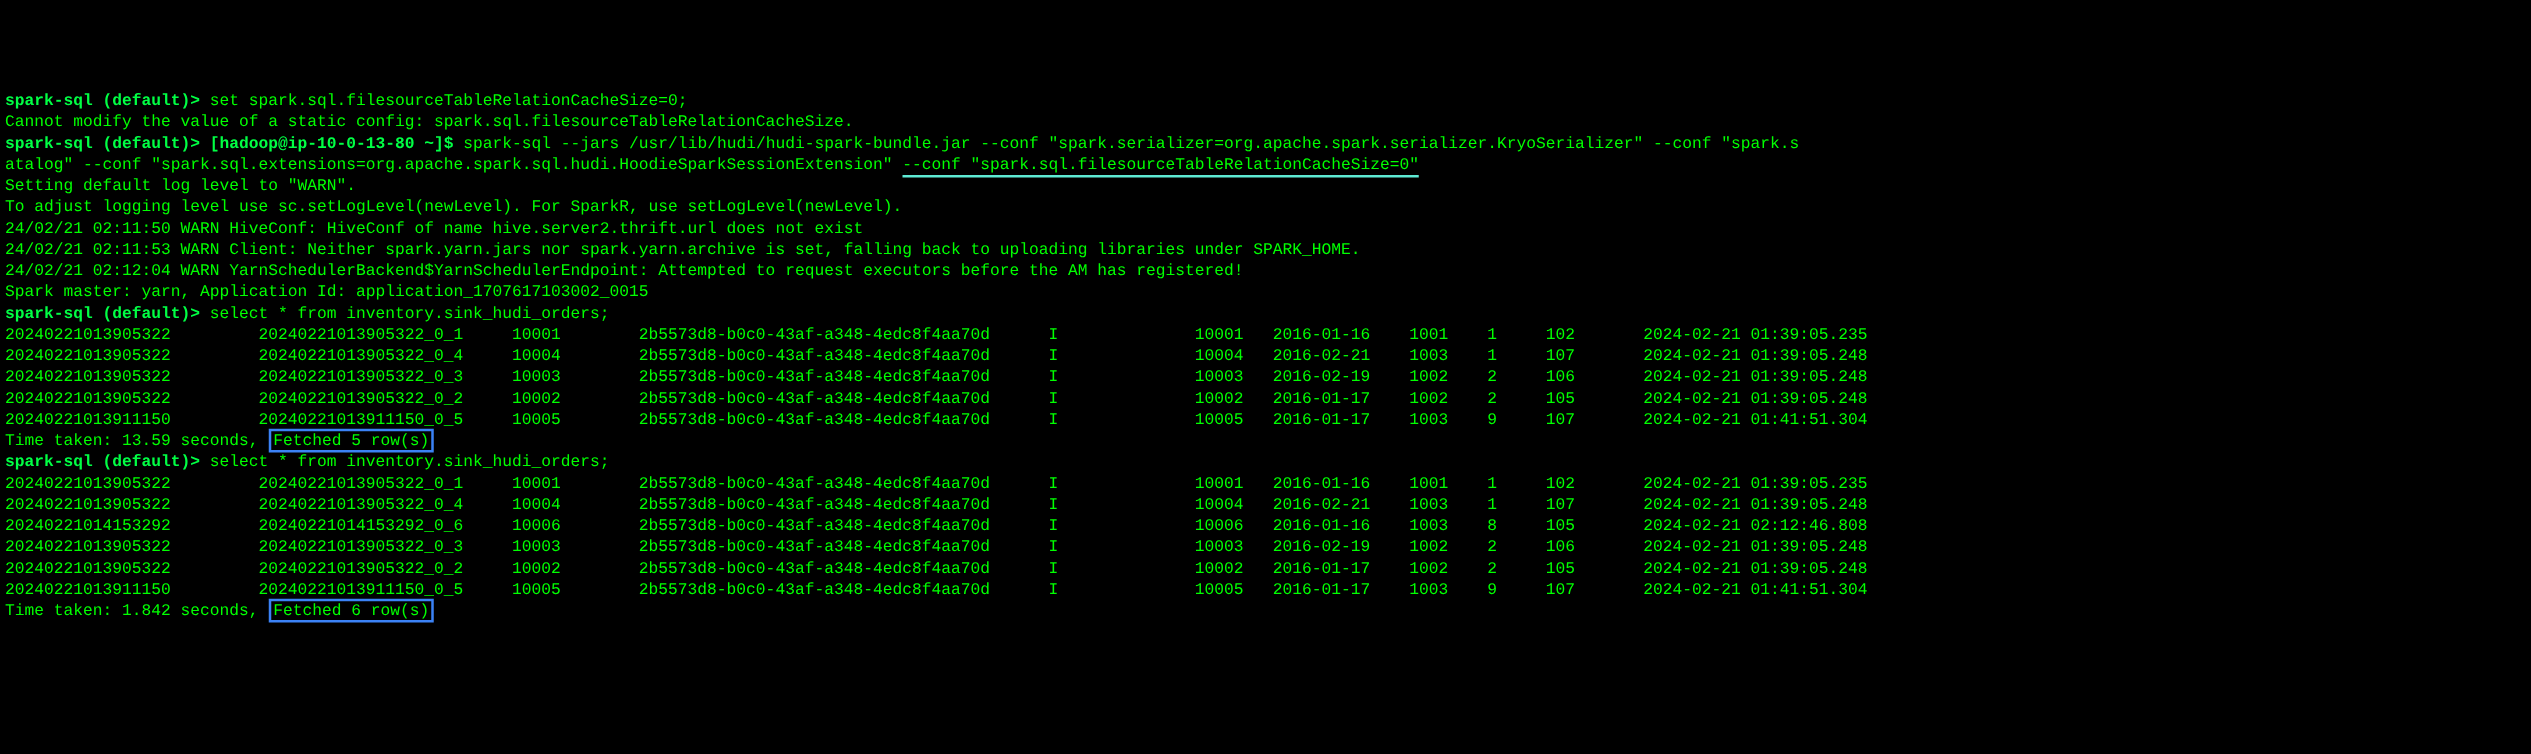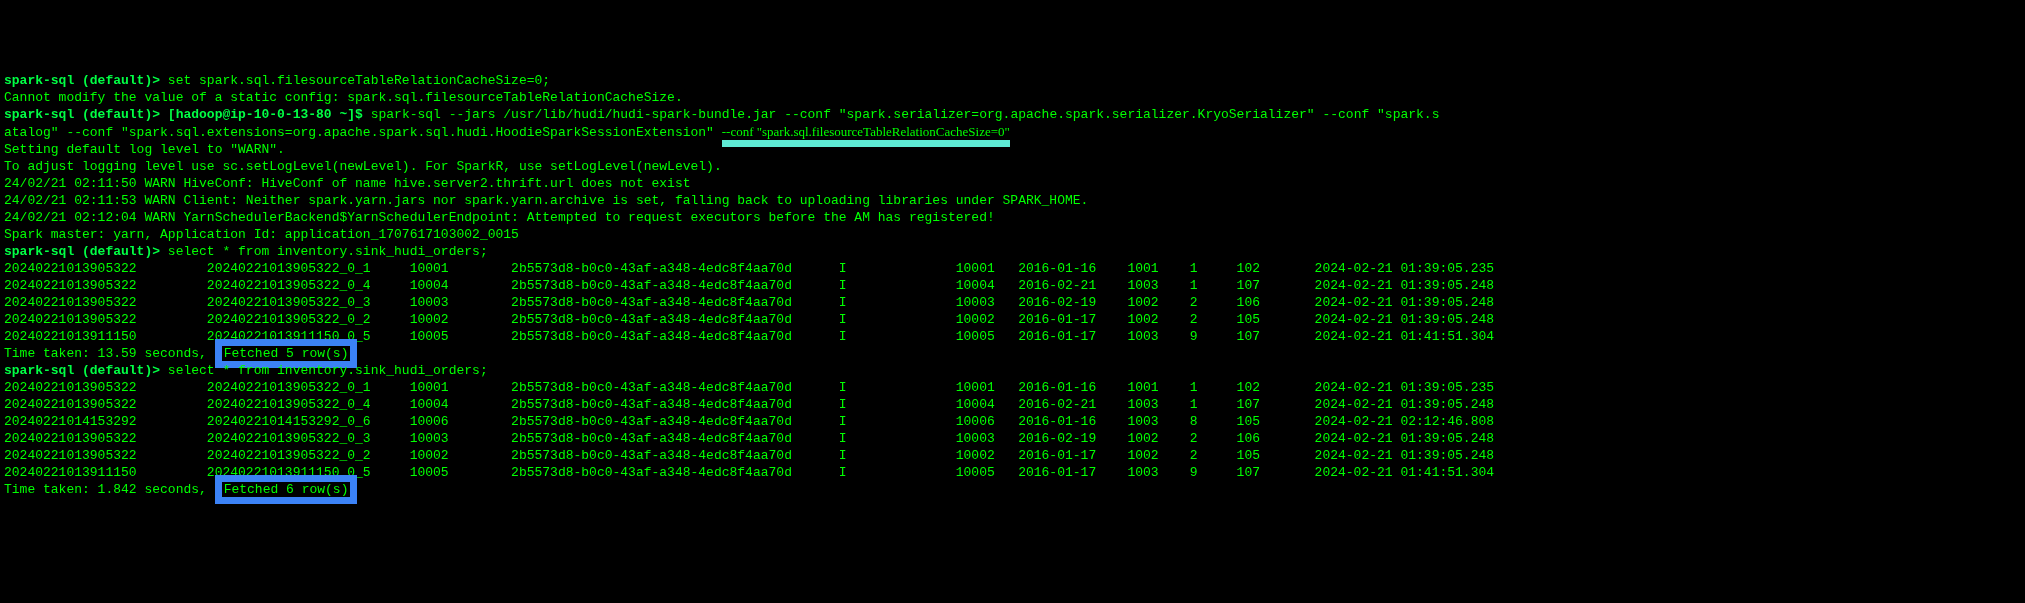--- a/index.html
+++ b/index.html
@@ -18,26 +18,25 @@
   .green-bold {
     color: #00ff44;
     font-weight: bold;
     font-family: Liberation Mono, monospace;
   }
   .line {
     display: block;
     white-space: pre;
   }
   .underline-red {
-    border-bottom: 7px solid #5eead4;
+    border-bottom: 2px solid #5eead4;
     padding-bottom: 1px;
-    font-family: Liberation Serif, serif;
   }
   .box-red {
-    border: 7px solid #3b82f6;
+    border: 2px solid #3b82f6;
     padding: 0 2px;
   }
 </style>
 </head>
 <body>
 
 
 
 <div id="terminal"><span class="line"><span class="green-bold">spark-sql (default)&gt; </span><span>set spark.sql.filesourceTableRelationCacheSize=0;</span></span><span class="line">Cannot modify the value of a static config: spark.sql.filesourceTableRelationCacheSize.</span><span class="line"><span class="green-bold">spark-sql (default)&gt; </span><span class="green-bold">[hadoop@ip-10-0-13-80 ~]$ </span><span>spark-sql --jars /usr/lib/hudi/hudi-spark-bundle.jar --conf "spark.serializer=org.apache.spark.serializer.KryoSerializer" --conf "spark.s</span></span><span class="line"><span>atalog" --conf "spark.sql.extensions=org.apache.spark.sql.hudi.HoodieSparkSessionExtension" </span><span class="underline-red">--conf "spark.sql.filesourceTableRelationCacheSize=0"</span></span><span class="line">Setting default log level to "WARN".</span><span class="line">To adjust logging level use sc.setLogLevel(newLevel). For SparkR, use setLogLevel(newLevel).</span><span class="line">24/02/21 02:11:50 WARN HiveConf: HiveConf of name hive.server2.thrift.url does not exist</span><span class="line">24/02/21 02:11:53 WARN Client: Neither spark.yarn.jars nor spark.yarn.archive is set, falling back to uploading libraries under SPARK_HOME.</span><span class="line">24/02/21 02:12:04 WARN YarnSchedulerBackend$YarnSchedulerEndpoint: Attempted to request executors before the AM has registered!</span><span class="line">Spark master: yarn, Application Id: application_1707617103002_0015</span><span class="line"><span class="green-bold">spark-sql (default)&gt; </span><span>select * from inventory.sink_hudi_orders;</span></span><span class="line">20240221013905322         20240221013905322_0_1     10001        2b5573d8-b0c0-43af-a348-4edc8f4aa70d      I              10001   2016-01-16    1001    1     102       2024-02-21 01:39:05.235</span><span class="line">20240221013905322         20240221013905322_0_4     10004        2b5573d8-b0c0-43af-a348-4edc8f4aa70d      I              10004   2016-02-21    1003    1     107       2024-02-21 01:39:05.248</span><span class="line">20240221013905322         20240221013905322_0_3     10003        2b5573d8-b0c0-43af-a348-4edc8f4aa70d      I              10003   2016-02-19    1002    2     106       2024-02-21 01:39:05.248</span><span class="line">20240221013905322         20240221013905322_0_2     10002        2b5573d8-b0c0-43af-a348-4edc8f4aa70d      I              10002   2016-01-17    1002    2     105       2024-02-21 01:39:05.248</span><span class="line">20240221013911150         20240221013911150_0_5     10005        2b5573d8-b0c0-43af-a348-4edc8f4aa70d      I              10005   2016-01-17    1003    9     107       2024-02-21 01:41:51.304</span><span class="line"><span>Time taken: 13.59 seconds, </span><span class="box-red">Fetched 5 row(s)</span></span><span class="line"><span class="green-bold">spark-sql (default)&gt; </span><span>select * from inventory.sink_hudi_orders;</span></span><span class="line">20240221013905322         20240221013905322_0_1     10001        2b5573d8-b0c0-43af-a348-4edc8f4aa70d      I              10001   2016-01-16    1001    1     102       2024-02-21 01:39:05.235</span><span class="line">20240221013905322         20240221013905322_0_4     10004        2b5573d8-b0c0-43af-a348-4edc8f4aa70d      I              10004   2016-02-21    1003    1     107       2024-02-21 01:39:05.248</span><span class="line">20240221014153292         20240221014153292_0_6     10006        2b5573d8-b0c0-43af-a348-4edc8f4aa70d      I              10006   2016-01-16    1003    8     105       2024-02-21 02:12:46.808</span><span class="line">20240221013905322         20240221013905322_0_3     10003        2b5573d8-b0c0-43af-a348-4edc8f4aa70d      I              10003   2016-02-19    1002    2     106       2024-02-21 01:39:05.248</span><span class="line">20240221013905322         20240221013905322_0_2     10002        2b5573d8-b0c0-43af-a348-4edc8f4aa70d      I              10002   2016-01-17    1002    2     105       2024-02-21 01:39:05.248</span><span class="line">20240221013911150         20240221013911150_0_5     10005        2b5573d8-b0c0-43af-a348-4edc8f4aa70d      I              10005   2016-01-17    1003    9     107       2024-02-21 01:41:51.304</span><span class="line"><span>Time taken: 1.842 seconds, </span><span class="box-red">Fetched 6 row(s)</span></span></div>
 

